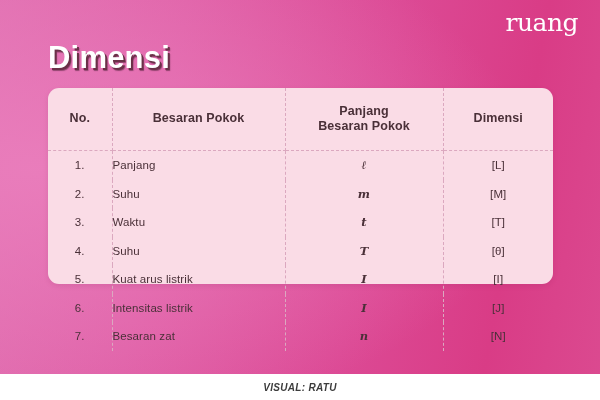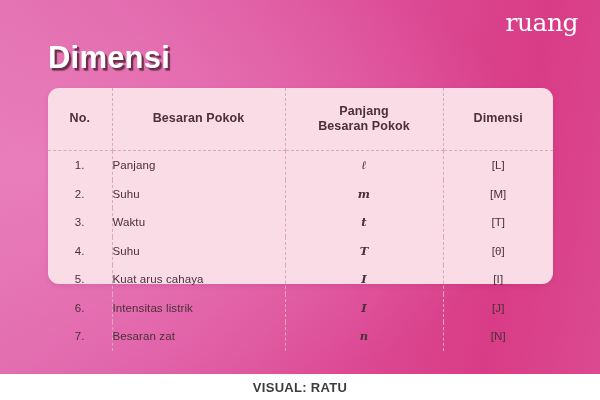--- a/index.html
+++ b/index.html
@@ -147,24 +147,25 @@
     left: 0;
     bottom: 0;
     width: 600px;
     height: 26px;
     background: #ffffff;
     display: flex;
     align-items: center;
     justify-content: center;
   }
   .footer-text {
-    font-size: 13px;
+    font-size: 10px;
     font-weight: bold;
     color: #3c3c3c;
     letter-spacing: 0.3px;
+    font-style: italic;
   }
 </style>
 </head>
 <body>
 
 <div id="canvas">
 
   <div class="logo">
     <span class="logo-line1">ruang</span>
   </div>
@@ -210,21 +211,21 @@
           <td class="cell-dim">[T]</td>
         </tr>
         <tr>
           <td class="cell-no sep-r">4.</td>
           <td class="cell-name sep-r">Suhu</td>
           <td class="cell-symbol sep-r">T</td>
           <td class="cell-dim">[θ]</td>
         </tr>
         <tr>
           <td class="cell-no sep-r">5.</td>
-          <td class="cell-name sep-r">Kuat arus cahaya</td>
+          <td class="cell-name sep-r">Kuat arus listrik</td>
           <td class="cell-symbol sep-r">I</td>
           <td class="cell-dim">[I]</td>
         </tr>
         <tr>
           <td class="cell-no sep-r">6.</td>
           <td class="cell-name sep-r">Intensitas listrik</td>
           <td class="cell-symbol sep-r">I</td>
           <td class="cell-dim">[J]</td>
         </tr>
         <tr>

